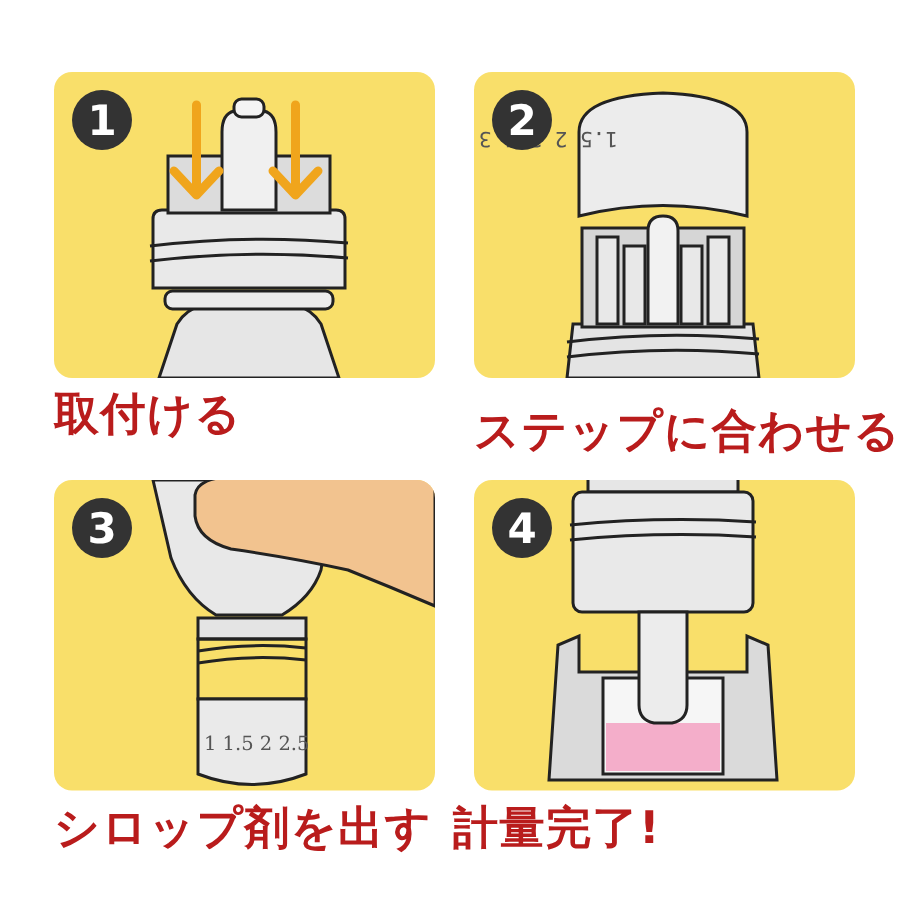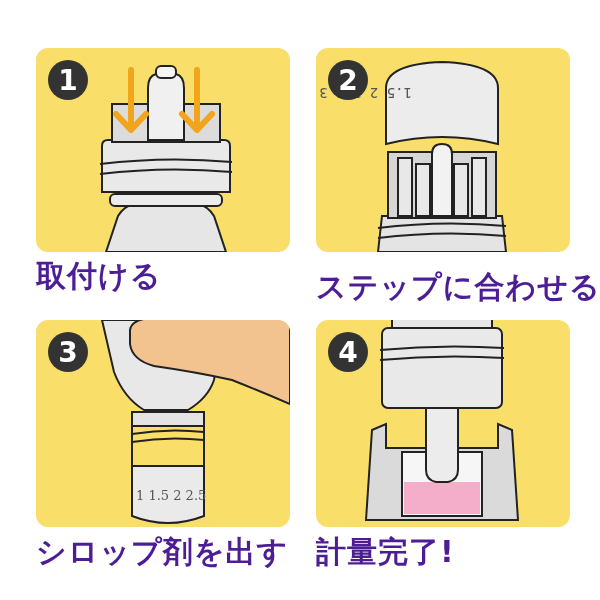--- a/index.html
+++ b/index.html
@@ -4,21 +4,21 @@
 <style>
   html, body { margin:0; padding:0; background:#ffffff; }
   body { width:600px; height:600px; position:relative; overflow:hidden;
          font-family: "DejaVu Sans", "Liberation Sans", sans-serif; }
   .step { position:absolute; }
   .panel { position:absolute; background:#f9df6a; border-radius:12px; overflow:hidden; }
   .badge { position:absolute; left:12px; top:12px; width:40px; height:40px; border-radius:50%;
            background:#333333; color:#ffffff; font-weight:bold; font-size:28px;
            display:flex; align-items:center; justify-content:center; z-index:5;
            font-family: "DejaVu Sans", sans-serif; }
-  .caption { position:absolute; font-size:30px; font-weight:bold; color:#4c1d95; letter-spacing:1px;
+  .caption { position:absolute; font-size:30px; font-weight:bold; color:#b91c1c; letter-spacing:1px;
              white-space:nowrap; font-family:"DejaVu Sans", sans-serif; }
   svg { position:absolute; left:0; top:0; }
 </style>
 </head>
 <body>
 
 <div class="step">
   <div class="panel" style="left:36px;top:48px;width:254px;height:204px;">
     <div class="badge">1</div>
     <svg width="254" height="204" viewBox="0 0 254 204">
@@ -104,14 +104,14 @@
       <path d="M64 40 Q126 34 188 38" fill="none" stroke="#222" stroke-width="2"></path>
 
       <path d="M50 200 L56 110 L70 104 L70 128 L182 128 L182 104 L196 110 L202 200 Z" fill="#dadada" stroke="#222" stroke-width="2"></path>
 
       <rect x="86" y="132" width="80" height="64" fill="#f6f6f6" stroke="#222" stroke-width="2"></rect>
       <rect x="88" y="162" width="76" height="32" fill="#f4aeca"></rect>
 
       <path d="M110 88 L110 150 Q110 160 120 162 L132 162 Q142 160 142 150 L142 88 Z" fill="#ececec" stroke="#222" stroke-width="2"></path>
     </svg>
   </div>
-  <div class="caption" style="left:316px;top:532px;">計量完了!</div>
+  <div class="caption" style="left:302px;top:532px;">計量完了!</div>
 </div>
 
 </body></html>

